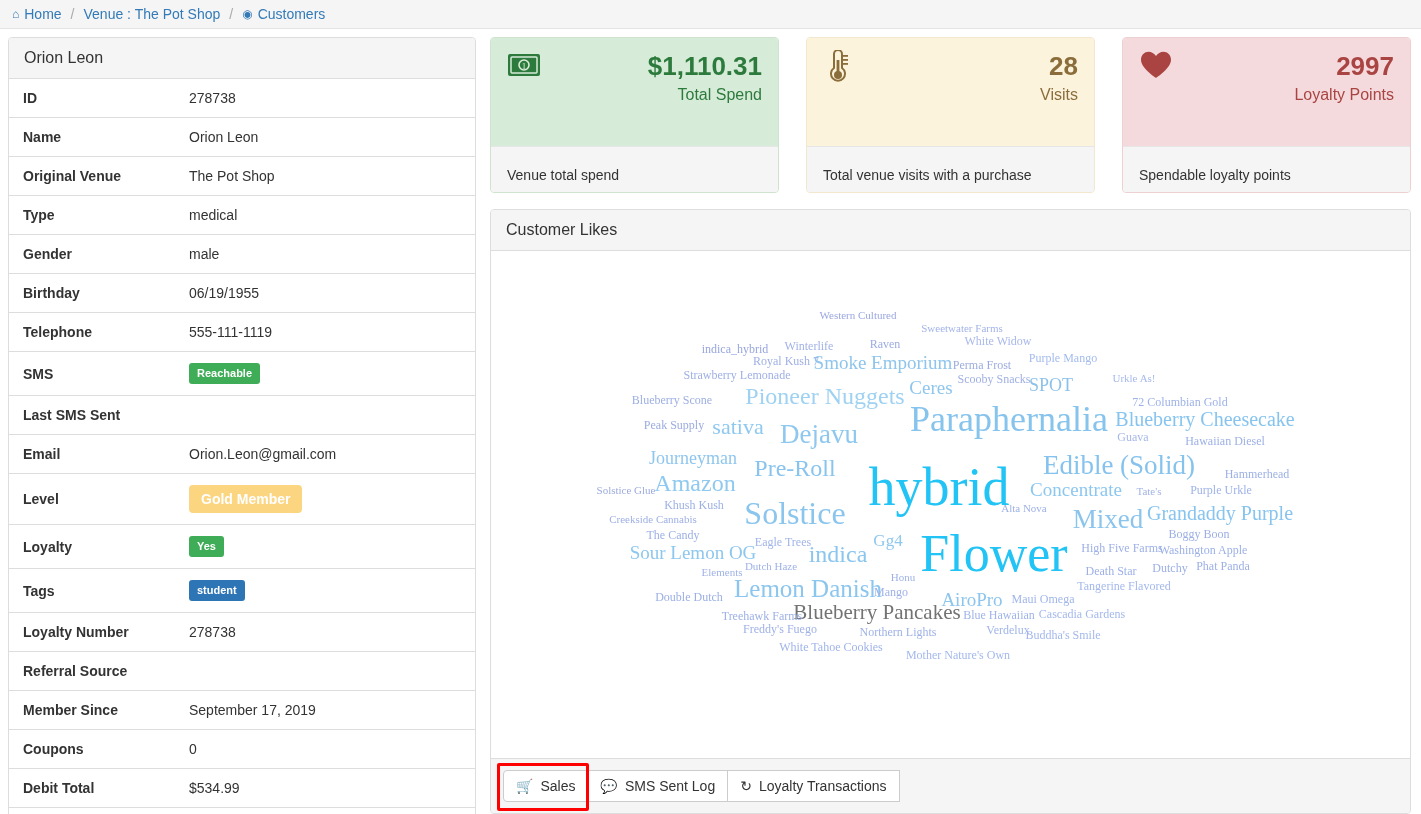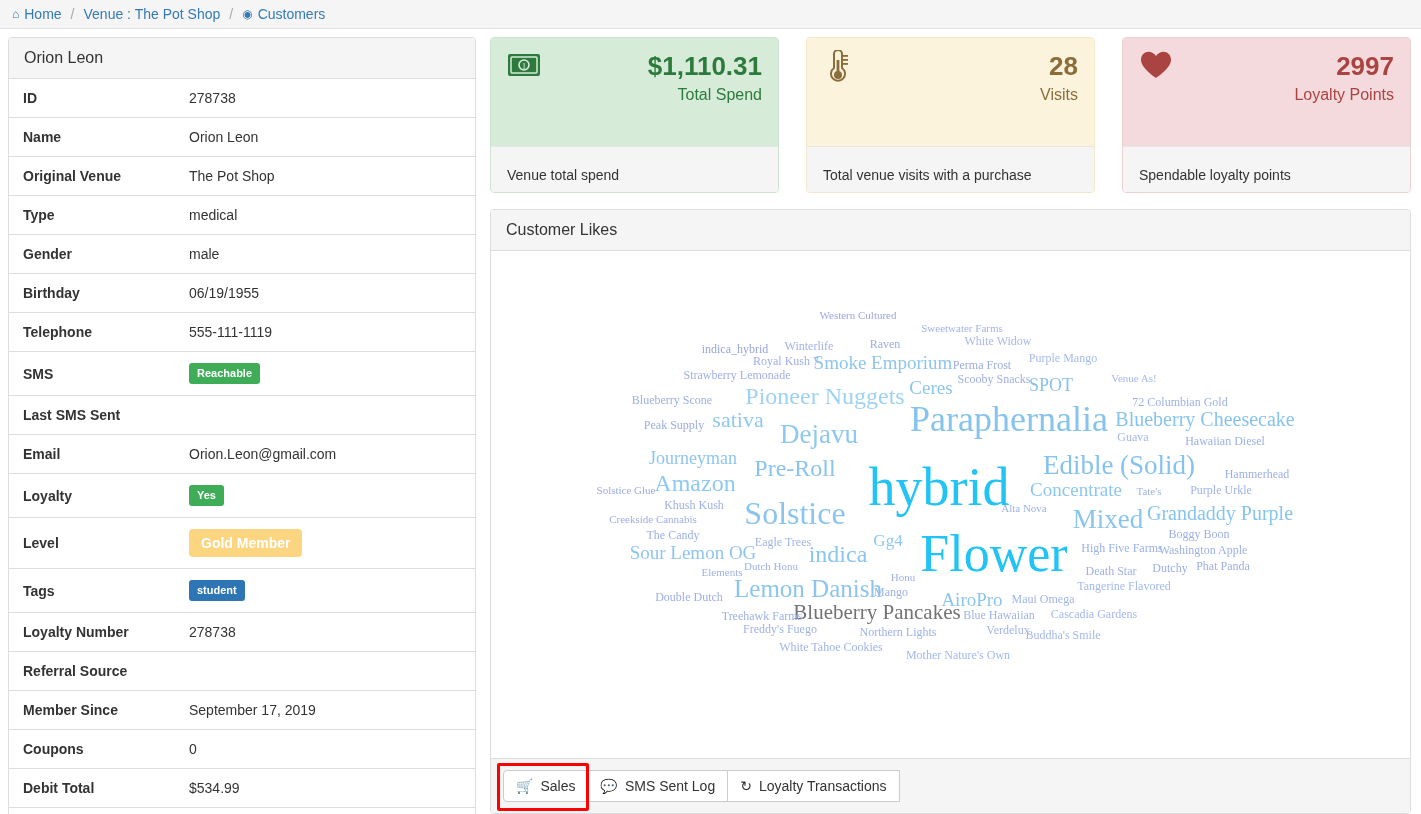--- a/index.html
+++ b/index.html
@@ -221,26 +221,26 @@
             </tr>
             <tr>
               <td class="k">Last SMS Sent</td>
               <td class="v"></td>
             </tr>
             <tr>
               <td class="k">Email</td>
               <td class="v">Orion.Leon@gmail.com</td>
             </tr>
             <tr>
+              <td class="k">Level</td>
+              <td class="v"><span class="badge gold">Gold Member</span></td>
+            </tr>
+            <tr>
               <td class="k">Loyalty</td>
               <td class="v"><span class="badge green">Yes</span></td>
-            </tr>
-            <tr>
-              <td class="k">Level</td>
-              <td class="v"><span class="badge gold">Gold Member</span></td>
             </tr>
             <tr>
               <td class="k">Tags</td>
               <td class="v"><span class="badge blue">student</span></td>
             </tr>
             <tr>
               <td class="k">Loyalty Number</td>
               <td class="v">278738</td>
             </tr>
             <tr>
@@ -324,30 +324,30 @@
             <span style="left: 367px; top: 64px; font-size: 11px; color: rgb(155, 167, 224);">Western Cultured</span>
             <span style="left: 471px; top: 77px; font-size: 11px; color: rgb(163, 180, 232);">Sweetwater Farms</span>
             <span style="left: 244px; top: 98px; font-size: 12px; color: rgb(152, 166, 222);">indica_hybrid</span>
             <span style="left: 318px; top: 95px; font-size: 12px; color: rgb(162, 178, 230);">Winterlife</span>
             <span style="left: 394px; top: 93px; font-size: 12px; color: rgb(156, 171, 226);">Raven</span>
             <span style="left: 507px; top: 90px; font-size: 12px; color: rgb(168, 184, 234);">White Widow</span>
             <span style="left: 572px; top: 107px; font-size: 12px; color: rgb(164, 187, 238);">Purple Mango</span>
             <span style="left: 295px; top: 110px; font-size: 12px; color: rgb(159, 176, 229);">Royal Kush 7</span>
             <span style="left: 392px; top: 111px; font-size: 19px; color: rgb(143, 197, 236);">Smoke Emporium</span>
             <span style="left: 491px; top: 114px; font-size: 12px; color: rgb(156, 172, 223);">Perma Frost</span>
-            <span style="left: 643px; top: 127px; font-size: 11px; color: rgb(167, 185, 236);">Venue As!</span>
+            <span style="left: 643px; top: 127px; font-size: 11px; color: rgb(167, 185, 236);">Urkle As!</span>
             <span style="left: 246px; top: 124px; font-size: 12px; color: rgb(159, 176, 228);">Strawberry Lemonade</span>
             <span style="left: 503px; top: 128px; font-size: 12px; color: rgb(160, 176, 228);">Scooby Snacks</span>
             <span style="left: 560px; top: 134px; font-size: 18px; color: rgb(140, 194, 234);">SPOT</span>
             <span style="left: 440px; top: 136px; font-size: 19px; color: rgb(143, 198, 238);">Ceres</span>
             <span style="left: 181px; top: 149px; font-size: 12px; color: rgb(157, 175, 226);">Blueberry Scone</span>
             <span style="left: 334px; top: 145px; font-size: 24px; color: rgb(159, 210, 242);">Pioneer Nuggets</span>
             <span style="left: 689px; top: 151px; font-size: 12px; color: rgb(157, 178, 232);">72 Columbian Gold</span>
             <span style="left: 183px; top: 174px; font-size: 12px; color: rgb(156, 172, 222);">Peak Supply</span>
-            <span style="left: 247px; top: 169px; font-size: 22px; color: rgb(143, 201, 240);">sativa</span>
+            <span style="left: 247px; top: 176px; font-size: 22px; color: rgb(143, 201, 240);">sativa</span>
             <span style="left: 518px; top: 168px; font-size: 36px; color: rgb(134, 195, 237);">Paraphernalia</span>
             <span style="left: 714px; top: 168px; font-size: 20px; color: rgb(134, 196, 239);">Blueberry Cheesecake</span>
             <span style="left: 328px; top: 183px; font-size: 27px; color: rgb(143, 200, 239);">Dejavu</span>
             <span style="left: 642px; top: 186px; font-size: 12px; color: rgb(166, 184, 234);">Guava</span>
             <span style="left: 734px; top: 190px; font-size: 12px; color: rgb(157, 176, 231);">Hawaiian Diesel</span>
             <span style="left: 202px; top: 207px; font-size: 18px; color: rgb(143, 198, 238);">Journeyman</span>
             <span style="left: 628px; top: 214px; font-size: 27px; color: rgb(133, 195, 238);">Edible (Solid)</span>
             <span style="left: 304px; top: 217px; font-size: 24px; color: rgb(137, 196, 238);">Pre-Roll</span>
             <span style="left: 766px; top: 223px; font-size: 12px; color: rgb(156, 176, 230);">Hammerhead</span>
             <span style="left: 204px; top: 232px; font-size: 24px; color: rgb(143, 201, 240);">Amazon</span>
@@ -364,35 +364,35 @@
             <span style="left: 617px; top: 268px; font-size: 27px; color: rgb(139, 197, 238);">Mixed</span>
             <span style="left: 708px; top: 283px; font-size: 12px; color: rgb(156, 175, 229);">Boggy Boon</span>
             <span style="left: 182px; top: 284px; font-size: 12px; color: rgb(157, 176, 229);">The Candy</span>
             <span style="left: 292px; top: 291px; font-size: 12px; color: rgb(160, 180, 232);">Eagle Trees</span>
             <span style="left: 397px; top: 289px; font-size: 17px; color: rgb(143, 200, 239);">Gg4</span>
             <span style="left: 631px; top: 297px; font-size: 12px; color: rgb(157, 176, 231);">High Five Farms</span>
             <span style="left: 712px; top: 299px; font-size: 12px; color: rgb(157, 177, 231);">Washington Apple</span>
             <span style="left: 202px; top: 301px; font-size: 19px; color: rgb(142, 199, 238);">Sour Lemon OG</span>
             <span style="left: 347px; top: 303px; font-size: 24px; color: rgb(139, 198, 239);">indica</span>
             <span style="left: 503px; top: 303px; font-size: 52px; color: rgb(34, 195, 245);">Flower</span>
-            <span style="left: 280px; top: 315px; font-size: 11px; color: rgb(159, 178, 231);">Dutch Honu</span>
+            <span style="left: 280px; top: 315px; font-size: 11px; color: rgb(159, 178, 231);">Dutch Haze</span>
             <span style="left: 620px; top: 320px; font-size: 12px; color: rgb(157, 176, 230);">Death Star</span>
             <span style="left: 679px; top: 317px; font-size: 12px; color: rgb(156, 175, 229);">Dutchy</span>
             <span style="left: 732px; top: 315px; font-size: 12px; color: rgb(157, 176, 230);">Phat Panda</span>
             <span style="left: 231px; top: 321px; font-size: 11px; color: rgb(159, 178, 230);">Elements</span>
             <span style="left: 412px; top: 326px; font-size: 11px; color: rgb(159, 178, 231);">Honu</span>
             <span style="left: 317px; top: 337px; font-size: 25px; color: rgb(140, 198, 238);">Lemon Danish</span>
             <span style="left: 400px; top: 341px; font-size: 12px; color: rgb(159, 178, 231);">Mango</span>
             <span style="left: 633px; top: 335px; font-size: 12px; color: rgb(163, 184, 236);">Tangerine Flavored</span>
             <span style="left: 198px; top: 346px; font-size: 12px; color: rgb(156, 175, 228);">Double Dutch</span>
             <span style="left: 481px; top: 348px; font-size: 19px; color: rgb(140, 197, 238);">AiroPro</span>
             <span style="left: 552px; top: 348px; font-size: 12px; color: rgb(160, 181, 234);">Maui Omega</span>
             <span style="left: 386px; top: 361px; font-size: 21px; color: #737373;">Blueberry Pancakes</span>
             <span style="left: 508px; top: 364px; font-size: 12px; color: rgb(160, 180, 233);">Blue Hawaiian</span>
-            <span style="left: 591px; top: 363px; font-size: 12px; color: rgb(163, 184, 236); margin-left: 12px;">Cascadia Gardens</span>
+            <span style="left: 591px; top: 363px; font-size: 12px; color: rgb(163, 184, 236);">Cascadia Gardens</span>
             <span style="left: 271px; top: 365px; font-size: 12px; color: rgb(158, 177, 230);">Treehawk Farms</span>
             <span style="left: 289px; top: 378px; font-size: 12px; color: rgb(159, 178, 231);">Freddy's Fuego</span>
             <span style="left: 407px; top: 381px; font-size: 12px; color: rgb(159, 178, 231);">Northern Lights</span>
             <span style="left: 517px; top: 379px; font-size: 12px; color: rgb(161, 181, 233);">Verdelux</span>
             <span style="left: 572px; top: 384px; font-size: 12px; color: rgb(163, 184, 236);">Buddha's Smile</span>
             <span style="left: 340px; top: 396px; font-size: 12px; color: rgb(160, 180, 232);">White Tahoe Cookies</span>
             <span style="left: 467px; top: 404px; font-size: 12px; color: rgb(163, 184, 236);">Mother Nature's Own</span>
           </div>
       </div>
       <div id="cloud-footer">

